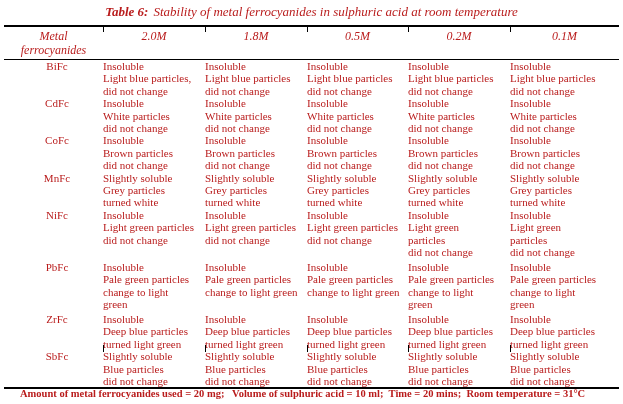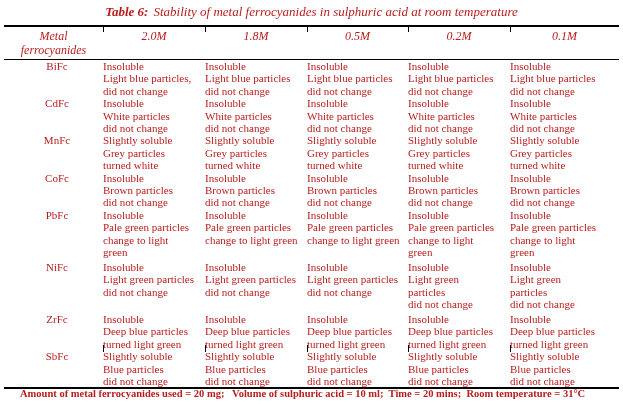--- a/index.html
+++ b/index.html
@@ -159,53 +159,73 @@
 White particles
 did not change</td>
         <td>Insoluble
 White particles
 did not change</td>
         <td>Insoluble
 White particles
 did not change</td>
       </tr>
       <tr class="r3">
+        <td class="metal">CoFc</td>
+        <td>Insoluble
+Brown particles
+did not change</td>
+        <td>Insoluble
+Brown particles
+did not change</td>
+        <td>Insoluble
+Brown particles
+did not change</td>
+        <td>Insoluble
+Brown particles
+did not change</td>
+        <td>Insoluble
+Brown particles
+did not change</td>
+      </tr>
+      <tr class="r3">
         <td class="metal">MnFc</td>
         <td>Slightly soluble
 Grey particles
 turned white</td>
         <td>Slightly soluble
 Grey particles
 turned white</td>
         <td>Slightly soluble
 Grey particles
 turned white</td>
         <td>Slightly soluble
 Grey particles
 turned white</td>
         <td>Slightly soluble
 Grey particles
 turned white</td>
       </tr>
-      <tr class="r3">
-        <td class="metal">CoFc</td>
-        <td>Insoluble
-Brown particles
-did not change</td>
-        <td>Insoluble
-Brown particles
-did not change</td>
-        <td>Insoluble
-Brown particles
-did not change</td>
-        <td>Insoluble
-Brown particles
-did not change</td>
-        <td>Insoluble
-Brown particles
+      <tr class="r4">
+        <td class="metal">NiFc</td>
+        <td>Insoluble
+Light green particles
+did not change</td>
+        <td>Insoluble
+Light green particles
+did not change</td>
+        <td>Insoluble
+Light green particles
+did not change</td>
+        <td>Insoluble
+Light green
+particles
+did not change</td>
+        <td>Insoluble
+Light green
+particles
 did not change</td>
       </tr>
       <tr class="r4">
         <td class="metal">PbFc</td>
         <td>Insoluble
 Pale green particles
 change to light
 green</td>
         <td>Insoluble
 Pale green particles
@@ -215,40 +235,20 @@
 change to light green</td>
         <td>Insoluble
 Pale green particles
 change to light
 green</td>
         <td>Insoluble
 Pale green particles
 change to light
 green</td>
       </tr>
-      <tr class="r4">
-        <td class="metal">NiFc</td>
-        <td>Insoluble
-Light green particles
-did not change</td>
-        <td>Insoluble
-Light green particles
-did not change</td>
-        <td>Insoluble
-Light green particles
-did not change</td>
-        <td>Insoluble
-Light green
-particles
-did not change</td>
-        <td>Insoluble
-Light green
-particles
-did not change</td>
-      </tr>
       <tr class="r3 last">
         <td class="metal">ZrFc</td>
         <td>Insoluble
 Deep blue particles
 turned light green</td>
         <td>Insoluble
 Deep blue particles
 turned light green</td>
         <td>Insoluble
 Deep blue particles

